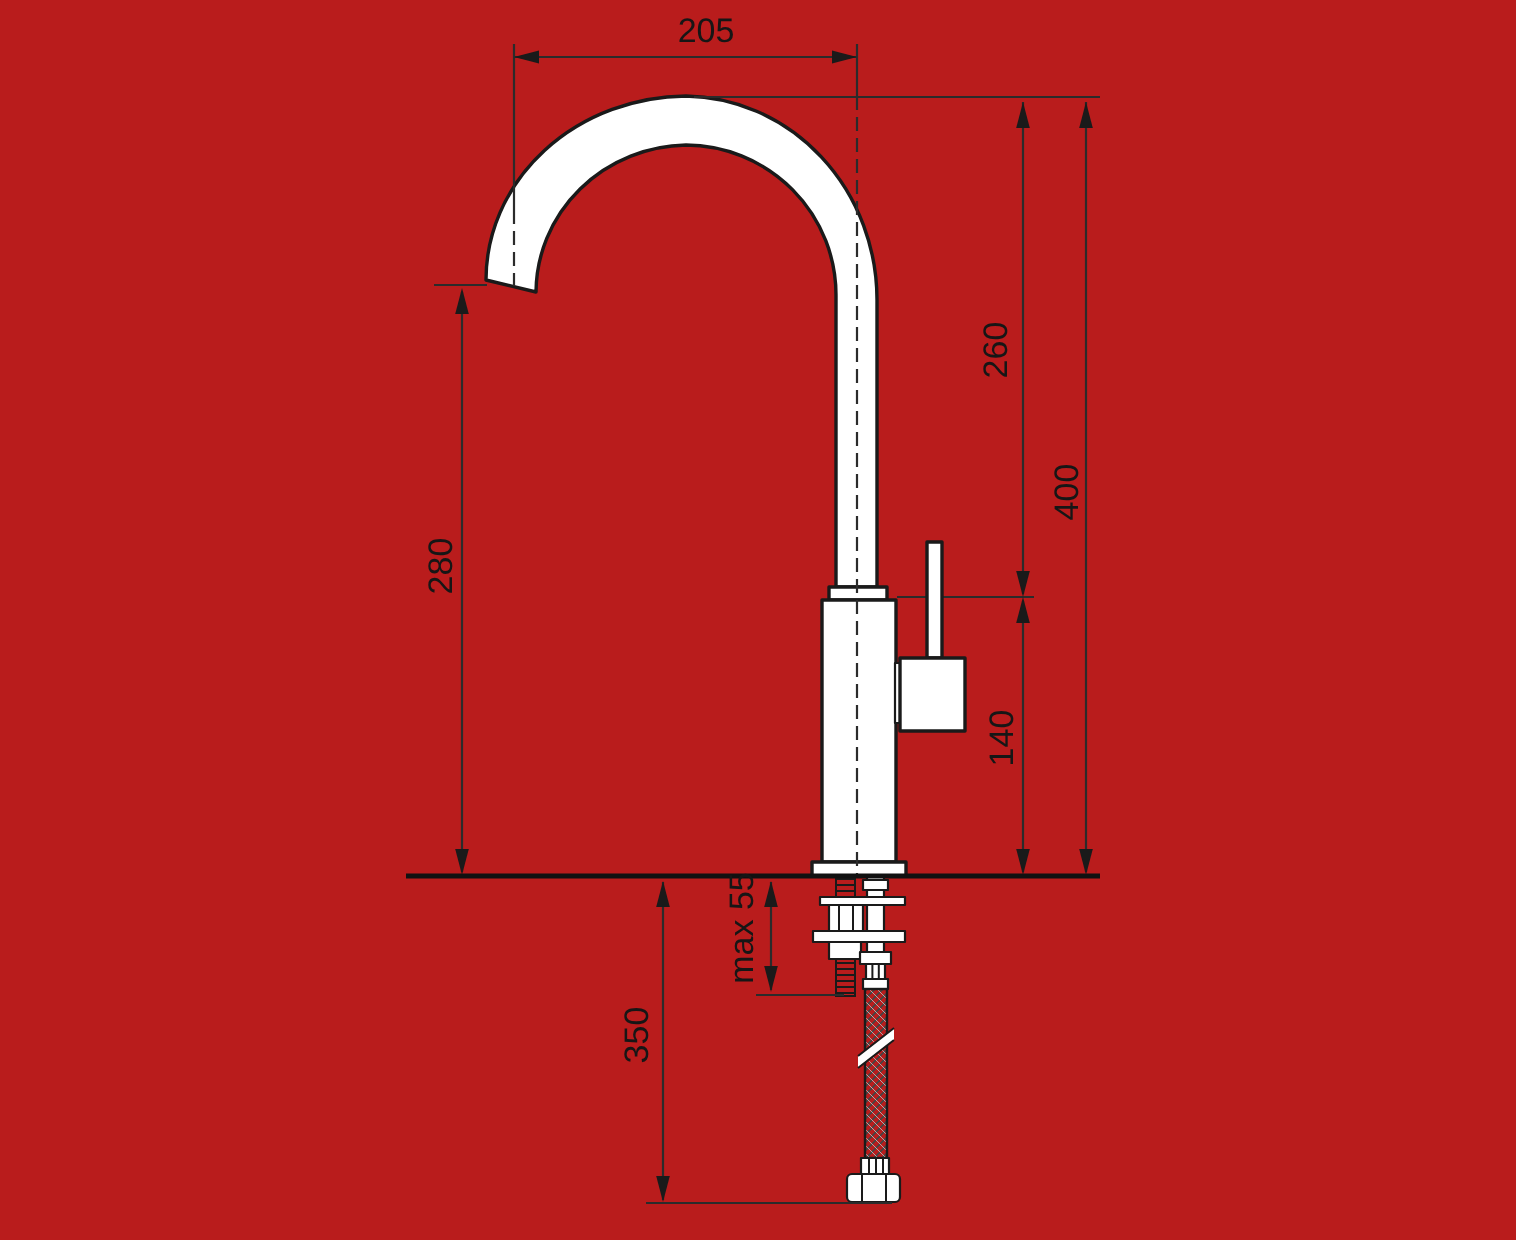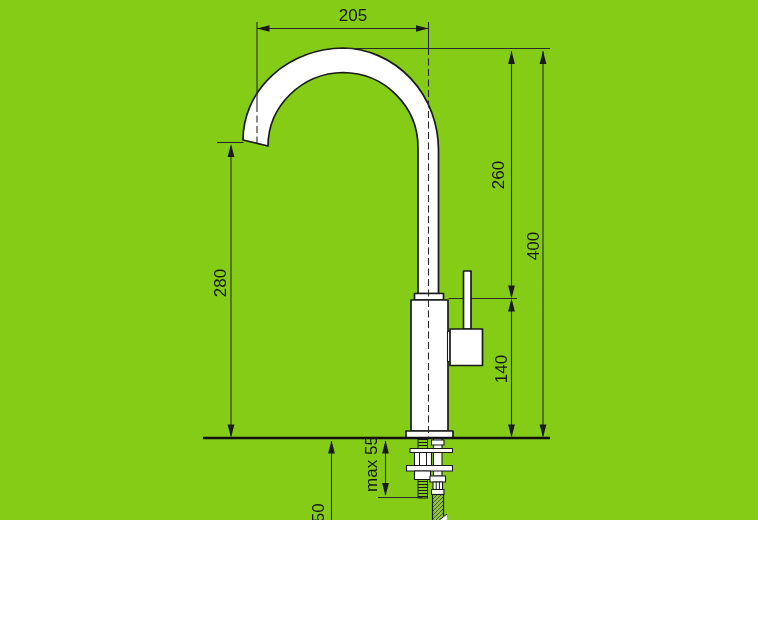--- a/index.html
+++ b/index.html
@@ -1,16 +1,16 @@
 <!DOCTYPE html>
 <html><head>
 <meta charset="utf-8">
 <style>
   html,body{margin:0;padding:0;background:#fff;}
-  .canvas{position:relative;width:758px;height:520px;background:#84cc16;overflow:hidden;
+  .canvas{position:relative;width:758px;height:620px;background:#b91c1c;overflow:hidden;
           font-family:"Liberation Sans", sans-serif;}
   svg{display:block;}
   .outline{fill:#ffffff;stroke:#1a1a1a;stroke-width:1.7;stroke-linejoin:round;}
   .outline-thin{fill:#ffffff;stroke:#1a1a1a;stroke-width:1.1;stroke-linejoin:round;}
   .thin{fill:none;stroke:#1a1a1a;stroke-width:1;}
   .deck{fill:none;stroke:#111;stroke-width:2.6;}
   .dim{fill:none;stroke:#2b2b2b;stroke-width:1.1;}
   .ext{fill:none;stroke:#2b2b2b;stroke-width:1.1;}
   .ctr{fill:none;stroke:#2b2b2b;stroke-width:1.1;stroke-dasharray:7 3.5;}
   .arrow{fill:#1a1a1a;stroke:none;}

